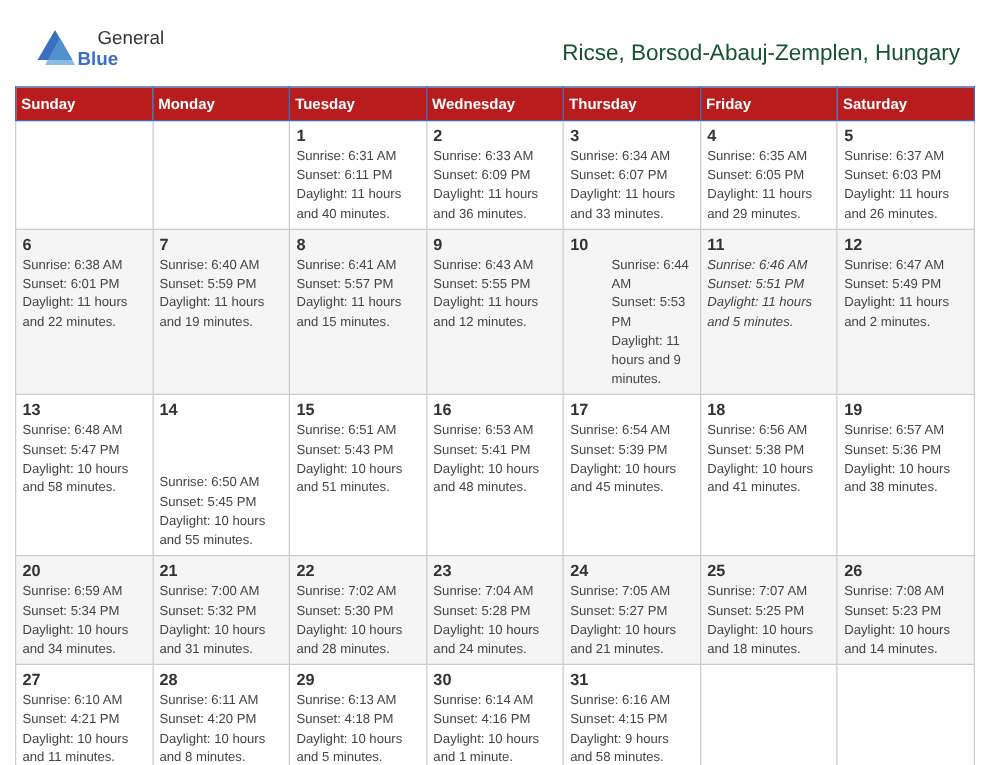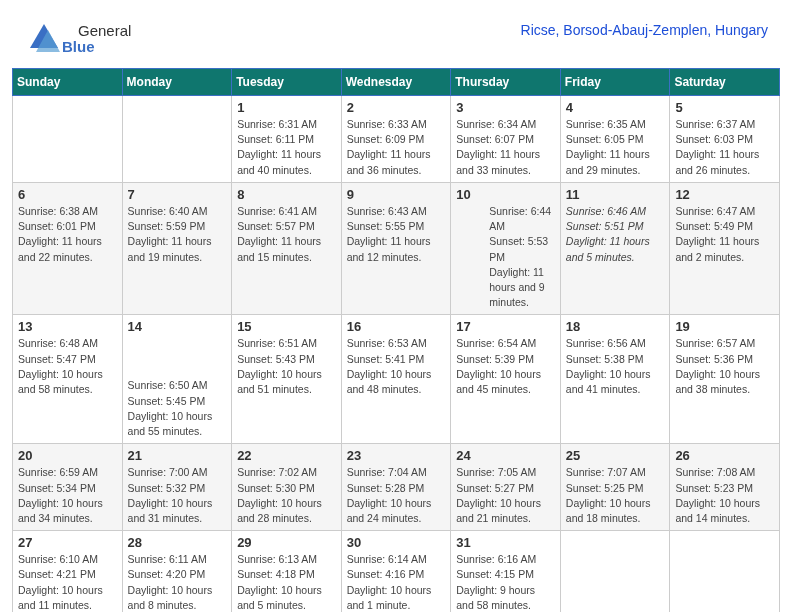--- a/index.html
+++ b/index.html
@@ -44,34 +44,34 @@
     .title-area {
       text-align: right;
     }
     .month-title {
       font-size: 36px;
       font-weight: bold;
       color: #333;
       line-height: 1.1;
     }
     .subtitle {
-      font-size: 14px;
-      color: #1d4ed8;
-      margin-top: 4px;
+      font-size: 18px;
+      color: #14532d;
+      margin-top: 14px;
     }
     .calendar-container {
       padding: 0 12px 12px 12px;
     }
     table {
       width: 100%;
       border-collapse: collapse;
       font-size: 11px;
     }
     thead th {
-      background-color: #0f766e;
+      background-color: #b91c1c;
       color: #fff;
       font-size: 12px;
       font-weight: bold;
       padding: 6px 4px;
       text-align: left;
       border: 1px solid #3a6fc4;
     }
     tbody td {
       vertical-align: top;
       border: 1px solid #ccc;

